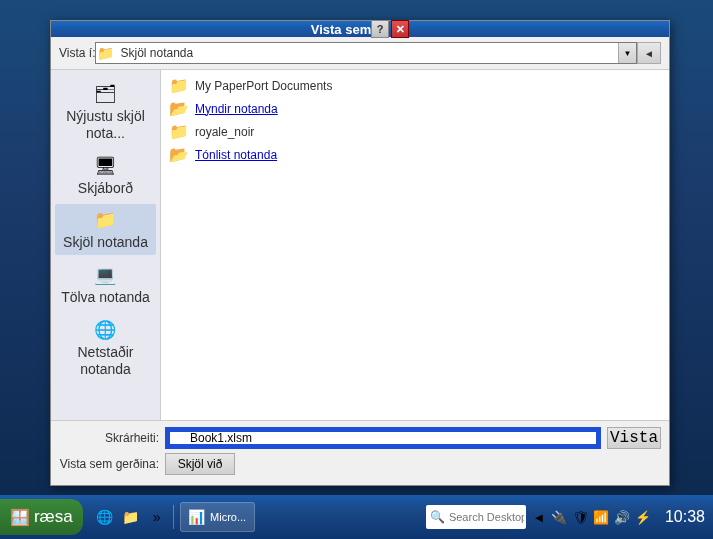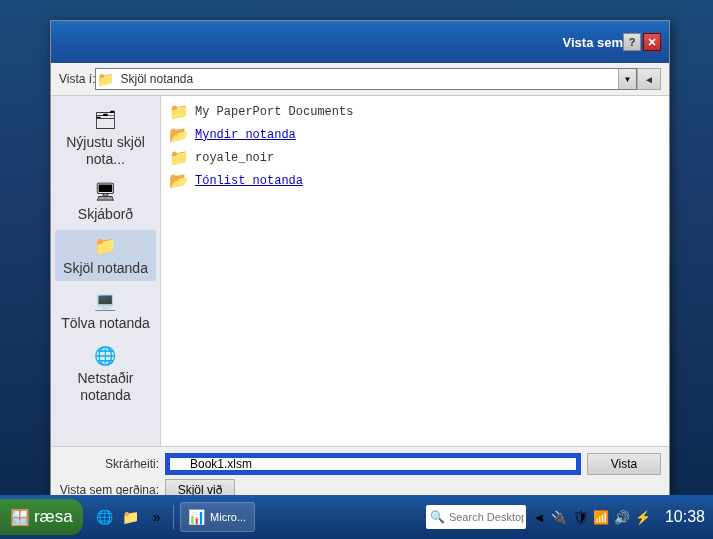--- a/index.html
+++ b/index.html
@@ -31,22 +31,22 @@
       border: 1px solid #888;
       box-shadow: 2px 2px 10px rgba(0,0,0,0.5);
     }
 
     .dialog-titlebar {
       background: linear-gradient(180deg, #1e6bc4 0%, #1a5aaa 40%, #1a4a9a 100%);
       color: white;
       padding: 6px 8px;
       display: flex;
       align-items: center;
-      justify-content: flex-end;
-      height: 42px;
+      justify-content: center;
+      height: 16px;
     }
 
     .dialog-title {
       font-size: 13px;
       font-weight: bold;
       color: white;
     }
 
     .dialog-controls {
       display: flex;
@@ -212,21 +212,20 @@
 
     .file-icon {
       font-size: 16px;
       width: 20px;
       text-align: center;
     }
 
     .file-name {
       font-size: 12px;
       color: #333;
-      font-family: Liberation Mono, monospace;
     }
 
     .file-name.link {
       color: #0000cc;
       text-decoration: underline;
     }
 
     
     .dialog-bottom {
       background: #f0f0f0;
@@ -261,29 +260,30 @@
       flex: 1;
       height: 22px;
       border: 1px solid #7a7a7a;
       background: #3060c0;
       color: white;
       padding: 0 4px;
       font-size: 12px;
     }
 
     .btn-open {
-      width: 74px;
+      width: 54px;
       height: 22px;
       background: linear-gradient(180deg, #e8e8e8, #d0d0d0);
       border: 1px solid #aaa;
-      font-size: 12px;
-      cursor: pointer;
-      display: flex;
-      align-items: center;
-      justify-content: center;
+      font-size: 16px;
+      cursor: pointer;
+      display: flex;
+      align-items: center;
+      justify-content: center;
+      font-family: Liberation Mono, monospace;
     }
 
     .btn-cancel {
       width: 70px;
       height: 22px;
       background: linear-gradient(180deg, #e8e8e8, #d0d0d0);
       border: 1px solid #aaa;
       font-size: 12px;
       cursor: pointer;
       display: flex;

